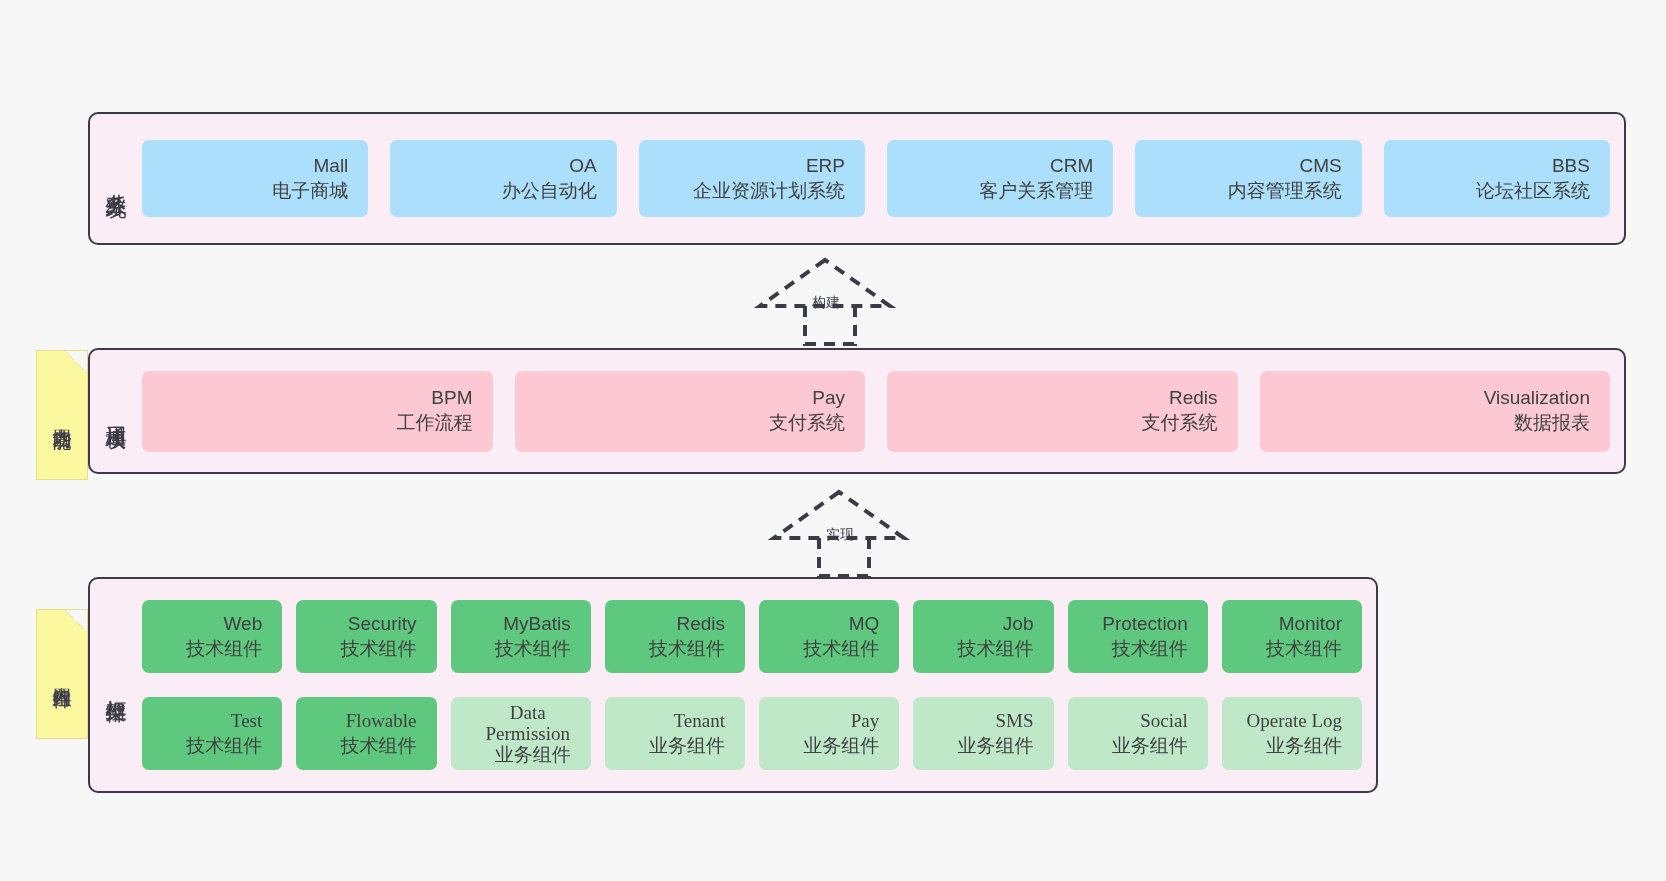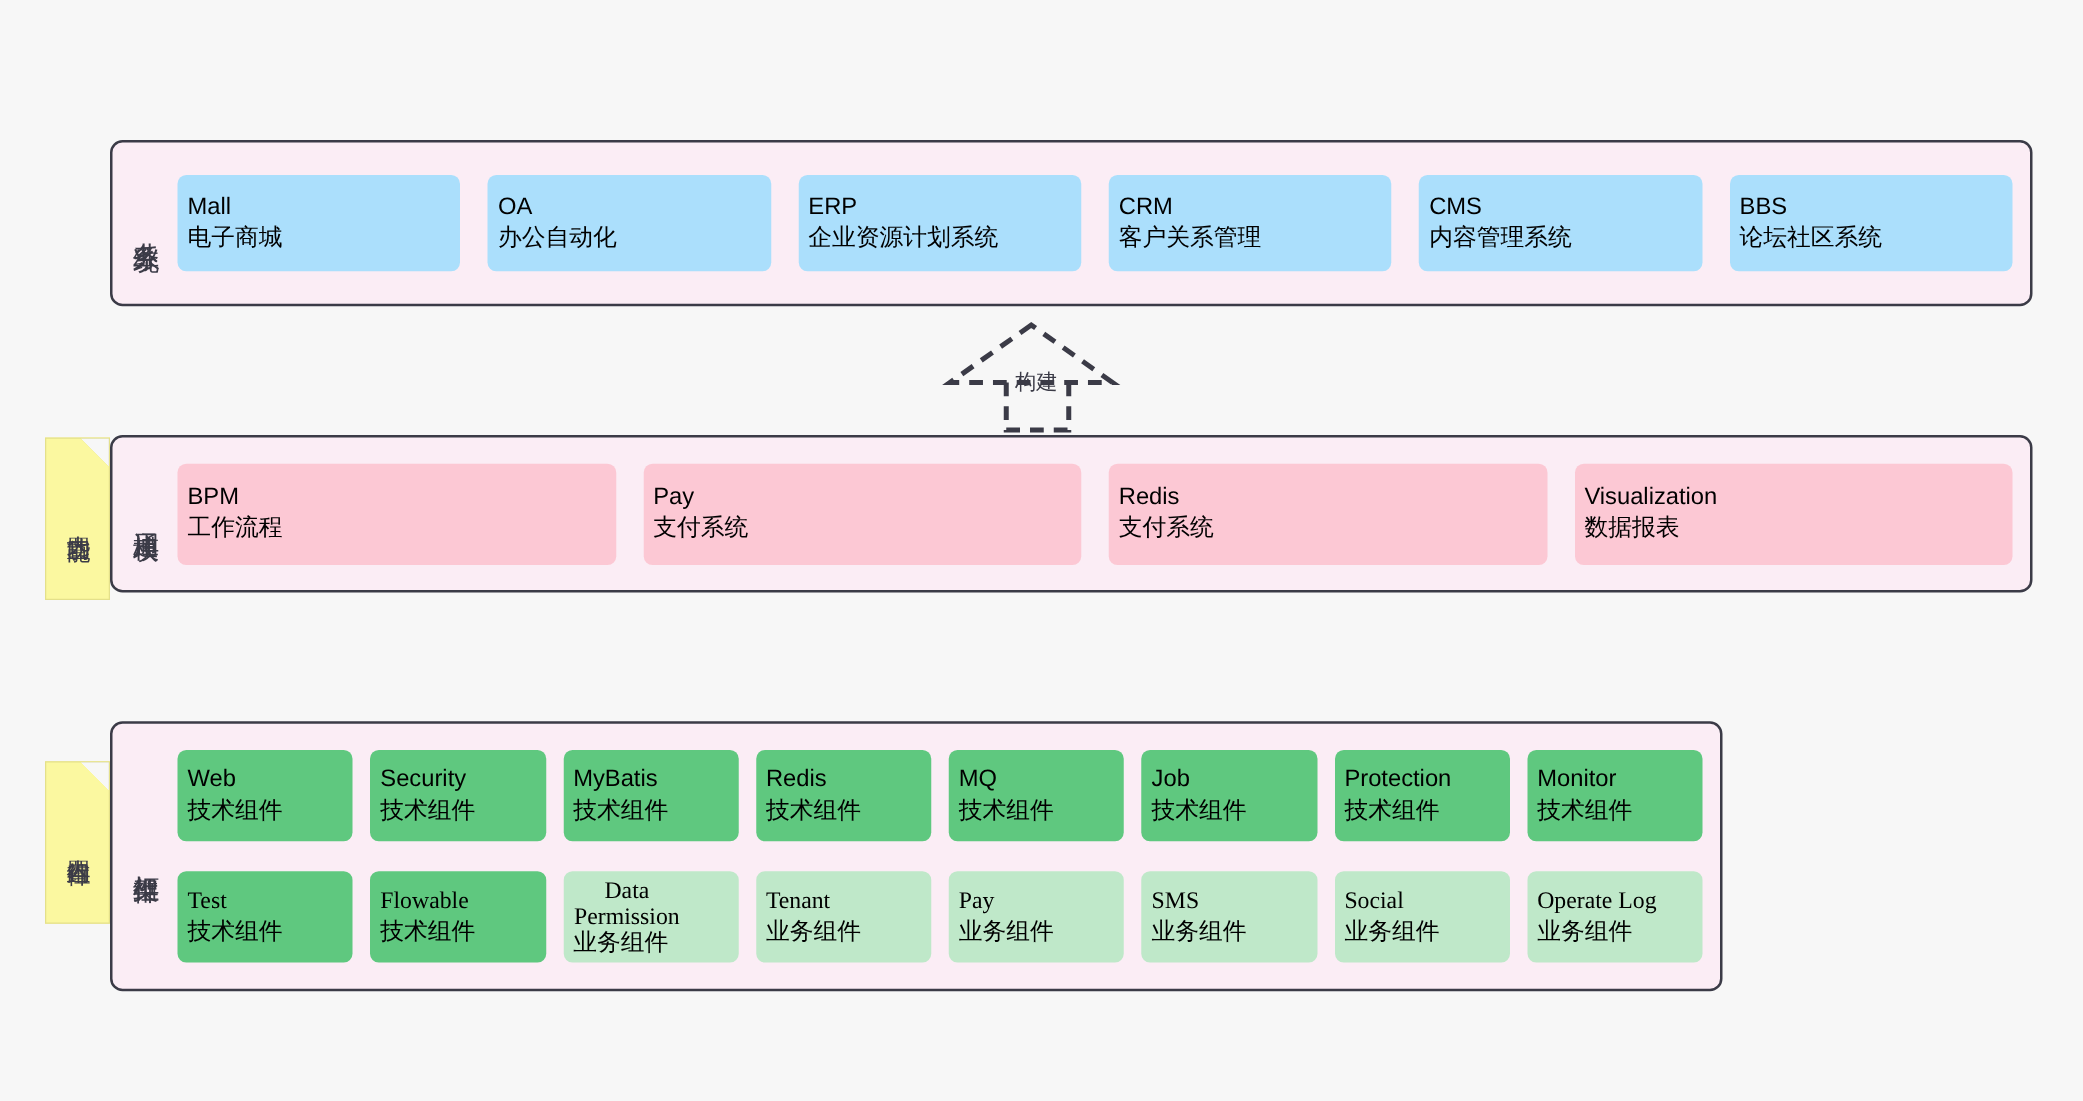--- a/index.html
+++ b/index.html
@@ -52,27 +52,27 @@
     gap:22px;
     align-items:stretch;
   }
 
   
   .card{
     flex:1 1 0;
     border-radius:7px;
     display:flex;
     flex-direction:column;
-    align-items:flex-start;
+    align-items:flex-end;
     justify-content:center;
     text-align:center;
     font-size:19px;
     line-height:1.30;
-    color:#000000;
-    padding:6px 8px;
+    color:#404040;
+    padding:6px 20px;
     box-sizing:border-box;
     user-select:none;
   }
   .card .t1{display:block;}
   .card .t2{display:block;}
   .card.blue{background:#abdffc;height:77px;}
   .card.red{background:#f56c6c;height:81px;}
   .card.pink{background:#fcc8d4;height:81px;}
   .card.green{background:#5fc87f;height:73px;}
   .card.lgreen{background:#bfe8c9;height:73px;}
@@ -107,21 +107,21 @@
     top:0;right:0;
     width:22px;height:22px;
     background:linear-gradient(225deg,#f7f7f7 50%,transparent 50%);
   }
 
   
   .conn{position:absolute;}
   .conn svg{display:block;overflow:visible;}
   .conn .lbl{
     position:absolute;
-    font-size:17px;
+    font-size:14px;
     color:#3b3b47;
     background:transparent;
     white-space:nowrap;
     user-select:none;
   }
 </style>
 </head>
 <body>
 
 <div id="stage">
@@ -191,20 +191,27 @@
           <span class="t2">支付系统</span>
         </div>
         <div class="card pink">
           <span class="t1">Visualization</span>
           <span class="t2">数据报表</span>
         </div>
       </div>
     </div>
   </div>
 
+  <div class="conn" style="left:772px;top:490px;width:140px;height:88px;">
+    <svg width="140" height="88" viewBox="0 0 140 88" fill="none" aria-hidden="true">
+      <path d="M67 2 L2 48 L132 48 Z" stroke="#3b3b47" stroke-width="4" stroke-dasharray="11 8" stroke-linejoin="miter" fill="none"></path>
+      <path d="M47 48 L47 88 M97 48 L97 88 M47 86 L97 86" stroke="#3b3b47" stroke-width="4" stroke-dasharray="11 8" fill="none"></path>
+    </svg>
+    <span class="lbl" style="left:54px;top:36px;">实现</span>
+  </div>
 
   <div class="note" style="left:36px;top:609px;width:52px;height:130px;">
     <span class="fold"></span>
     <span class="fold2"></span>
     <span>内置组件</span>
   </div>
 
   <div class="layer" id="layer-framework" style="left:88px;top:577px;width:1290px;height:216px;">
     <div class="layer-title">框架组件</div>
     <div class="layer-body" style="gap:24px;">

